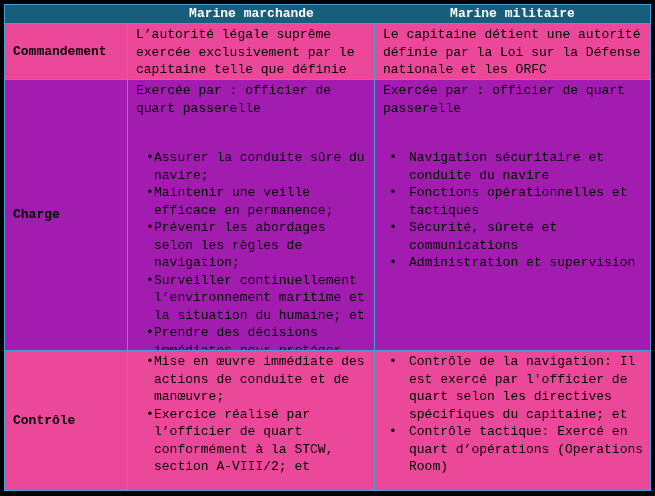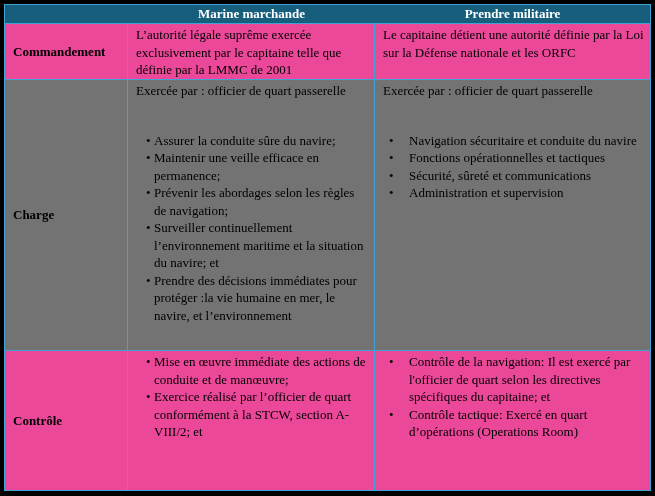--- a/index.html
+++ b/index.html
@@ -3,21 +3,21 @@
 <meta charset="utf-8">
 <style>
   html, body { margin: 0; padding: 0; background: #ffffff; }
   * { box-sizing: border-box; }
 
   .frame {
     width: 655px;
     height: 496px;
     background: #000000;
     padding: 4px 4px 5px 4px;
-    font-family: Liberation Serif, serif;
+    font-family: Liberation Mono, monospace;
     color: #000000;
   }
   .inner {
     width: 100%;
     height: 100%;
     background: #41A2D6;            
     padding: 1px;
     display: flex;
     flex-direction: column;
     gap: 1px;
@@ -45,21 +45,21 @@
     gap: 1px;
     background: #41A2D6;
   }
   .cell {
     padding: 2px 6px 2px 8px;
     font-size: 13px;
     line-height: 17.5px;
     overflow: hidden;
   }
   .bg-alt { background: #ec4899; }
-  .bg-white { background: #737373; }
+  .bg-white { background: #a21caf; }
   .label {
     display: flex;
     align-items: center;
     font-weight: bold;
     padding-right: 2px;
   }
   .intro { margin: 0; }
   ul.bullets {
     list-style: none;
     margin: 0;
@@ -73,41 +73,41 @@
 </style>
 </head>
 <body>
 
 <div class="frame">
   <div class="inner">
 
     <div class="header-row">
       <div class="hcell"></div>
       <div class="hcell">Marine marchande</div>
-      <div class="hcell">Prendre militaire</div>
+      <div class="hcell">Marine militaire</div>
     </div>
 
     <div class="body-grid">
 
       <div class="cell label bg-alt">Commandement</div>
       <div class="cell bg-alt col-mid">
         <p class="intro">L’autorité légale suprême exercée exclusivement par le capitaine telle que définie par la LMMC de 2001</p>
       </div>
       <div class="cell bg-alt col-right">
         <p class="intro">Le capitaine détient une autorité définie par la Loi sur la Défense nationale et les ORFC</p>
       </div>
 
       <div class="cell label bg-white">Charge</div>
       <div class="cell bg-white col-mid">
         <p class="intro">Exercée par : officier de quart passerelle</p>
         <ul class="bullets gap-before">
             <li>Assurer la conduite sûre du navire;</li>
             <li>Maintenir une veille efficace en permanence;</li>
             <li>Prévenir les abordages selon les règles de navigation;</li>
-            <li>Surveiller continuellement l’environnement maritime et la situation du navire; et</li>
+            <li>Surveiller continuellement l’environnement maritime et la situation du humaine; et</li>
             <li>Prendre des décisions immédiates pour protéger :la vie humaine en mer, le navire, et l’environnement</li>
           </ul>
       </div>
       <div class="cell bg-white col-right">
         <p class="intro">Exercée par : officier de quart passerelle</p>
         <ul class="bullets gap-before">
             <li>Navigation sécuritaire et conduite du navire</li>
             <li>Fonctions opérationnelles et tactiques</li>
             <li>Sécurité, sûreté et communications</li>
             <li>Administration et supervision</li>

